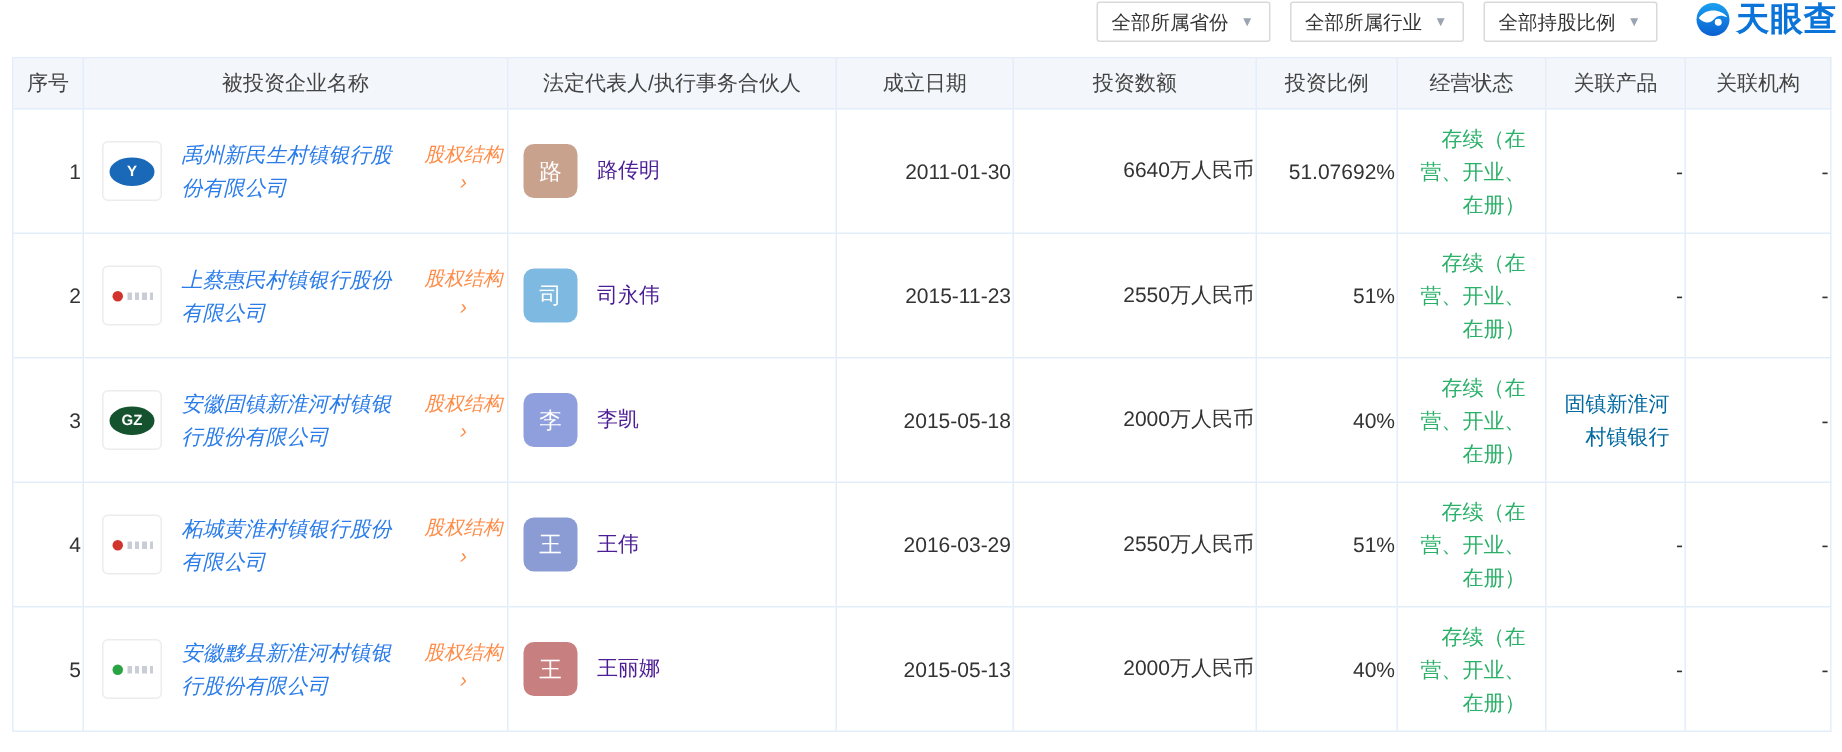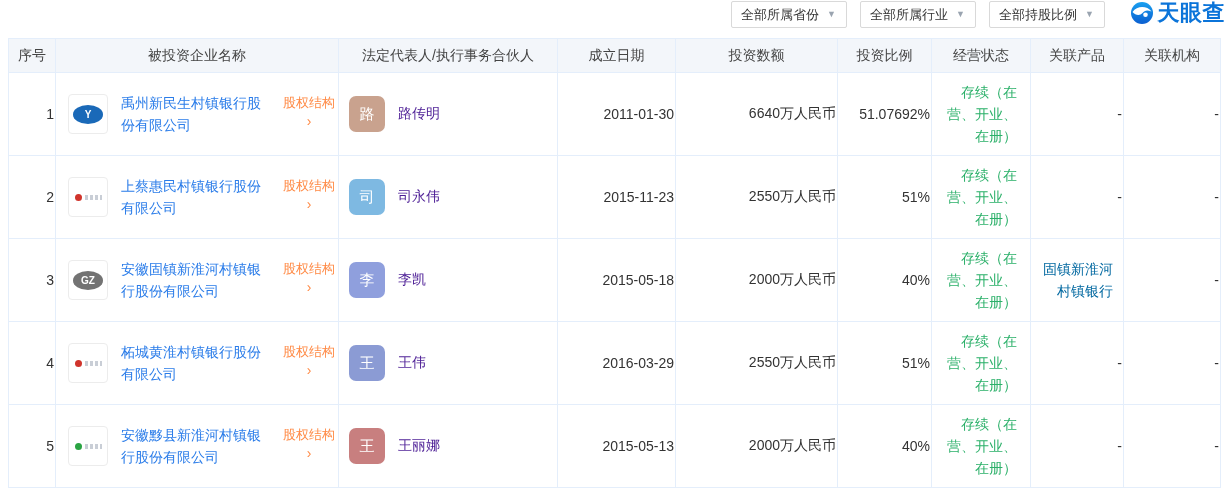--- a/index.html
+++ b/index.html
@@ -38,21 +38,21 @@
     min-width:30px; height:19px; padding:0 3px; border-radius:50%;
     color:#fff; font-size:10px; font-weight:700; font-style:normal;
     display:flex; align-items:center; justify-content:center;
   }
   .logo-mark { display:flex; align-items:center; gap:3px; }
   .logo-mark .dot { width:7px; height:7px; border-radius:50%; display:inline-block; }
   .logo-mark .lines {
     width:17px; height:5px; display:inline-block;
     background:repeating-linear-gradient(90deg,#c9ced6 0 3px,rgba(0,0,0,0) 3px 5px);
   }
-  .name-wrap { position:relative; width:214px; }
+  .name-wrap { position:relative; width:214px;font-style:italic; }
   .company-name {
     display:inline-block; width:146px; color:#2a7ce9; line-height:22px;
     cursor:pointer; text-decoration:none; word-break:break-all;
   }
   .equity-link {
     position:absolute; right:0; top:2px; color:#ff8a45; font-size:13px;
     cursor:pointer; text-decoration:none; white-space:nowrap; display:flex; align-items:center; gap:2px;flex-direction:column;
   }
   .equity-arrow { font-size:14px; line-height:1; }
   
@@ -191,21 +191,21 @@
       <td class="status-cell">存续（在营、开业、在册）</td>
       <td>-</td>
       <td>-</td>
     </tr>
 
     <tr>
       <td>3</td>
       <td class="company-cell">
         <div class="company-flex">
           <span class="logo-tile">
-            <i class="logo-ellipse" style="background: #737373;">GZ</i>
+            <i class="logo-ellipse" style="background: #14532d;">GZ</i>
           </span>
           <div class="name-wrap">
             <a class="company-name">安徽固镇新淮河村镇银行股份有限公司</a>
             <a class="equity-link">
               <span>股权结构</span>
               <span class="equity-arrow">›</span>
             </a>
           </div>
         </div>
       </td>

